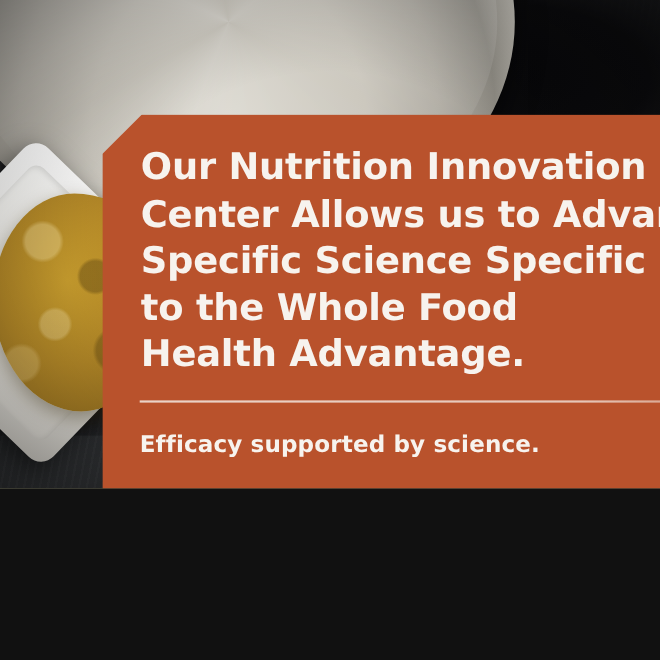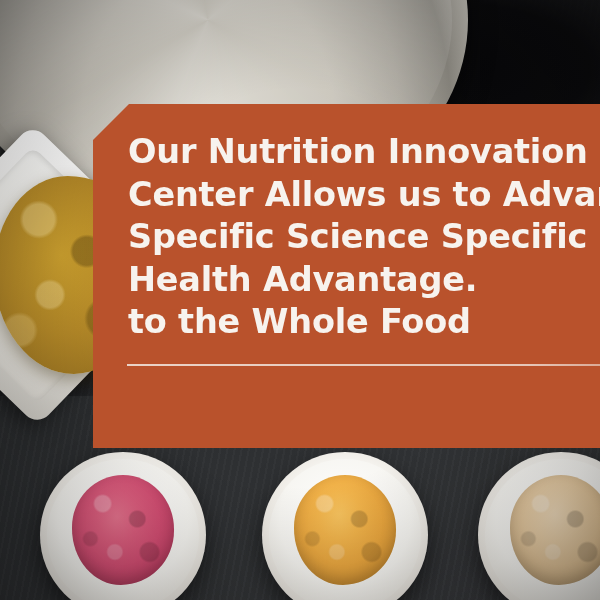--- a/index.html
+++ b/index.html
@@ -1,21 +1,21 @@
 <!DOCTYPE html>
 <html><head>
 <meta charset="utf-8">
 <title>Nutrition Innovation Center Promo</title>
 <style>
   html,body{margin:0;padding:0;background:#111;}
   *{box-sizing:border-box;}
 
   #stage{
     position:relative;
-    width:600px;height:600px;
+    width:600px;height:444px;
     overflow:hidden;
     font-family:"DejaVu Sans","Liberation Sans",sans-serif;
     background:#fef9c3;
     user-select:none;
   }
 
   
   .photo{position:absolute;inset:0;overflow:hidden;}
 
   
@@ -227,21 +227,22 @@
 
     <div class="vignette"></div>
   </div>
 
   <div class="panel">
 
     <div class="headline">
       <span class="ln">Our Nutrition Innovation</span>
       <span class="ln">Center Allows us to Advance</span>
       <span class="ln">Specific Science Specific</span>
+      <span class="ln">to the Whole Food</span>
       <span class="ln">Health Advantage.</span>
-      <span class="ln">to the Whole Food</span>
     </div>
 
     <div class="divider"></div>
 
+    <div class="subline">Efficacy supported by science.</div>
   </div>
 
 </div>
 
 </body></html>

